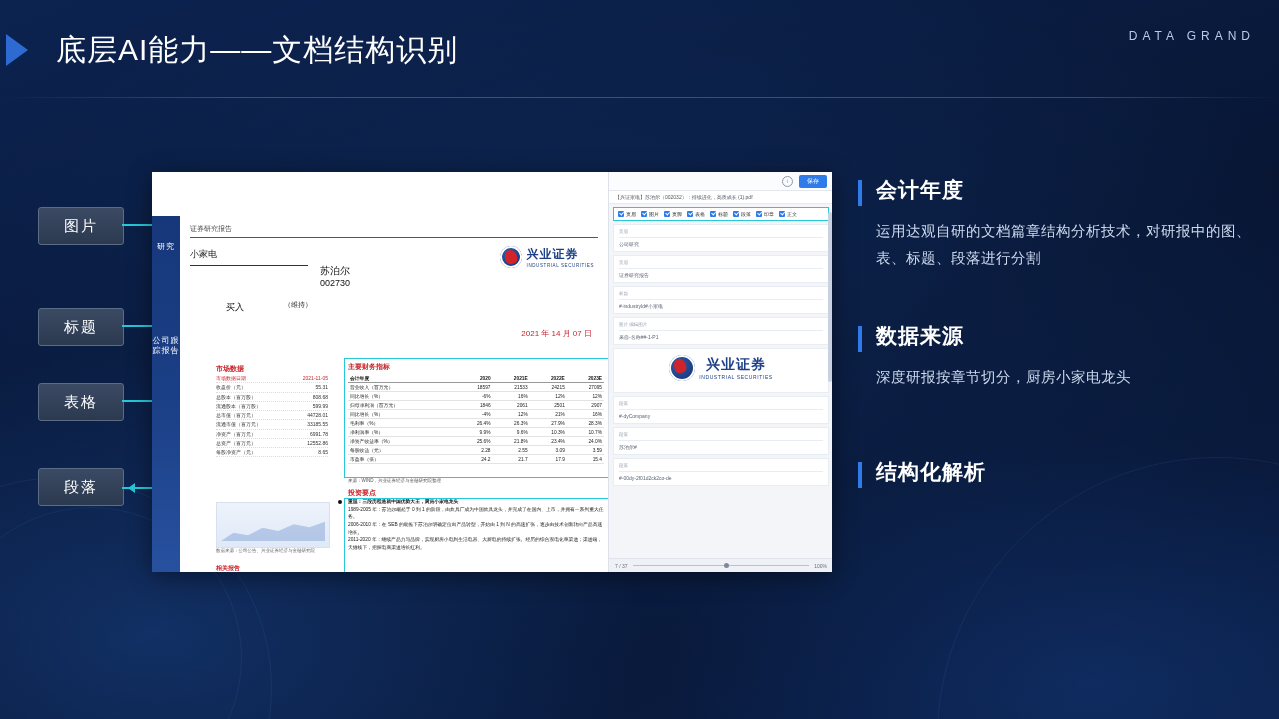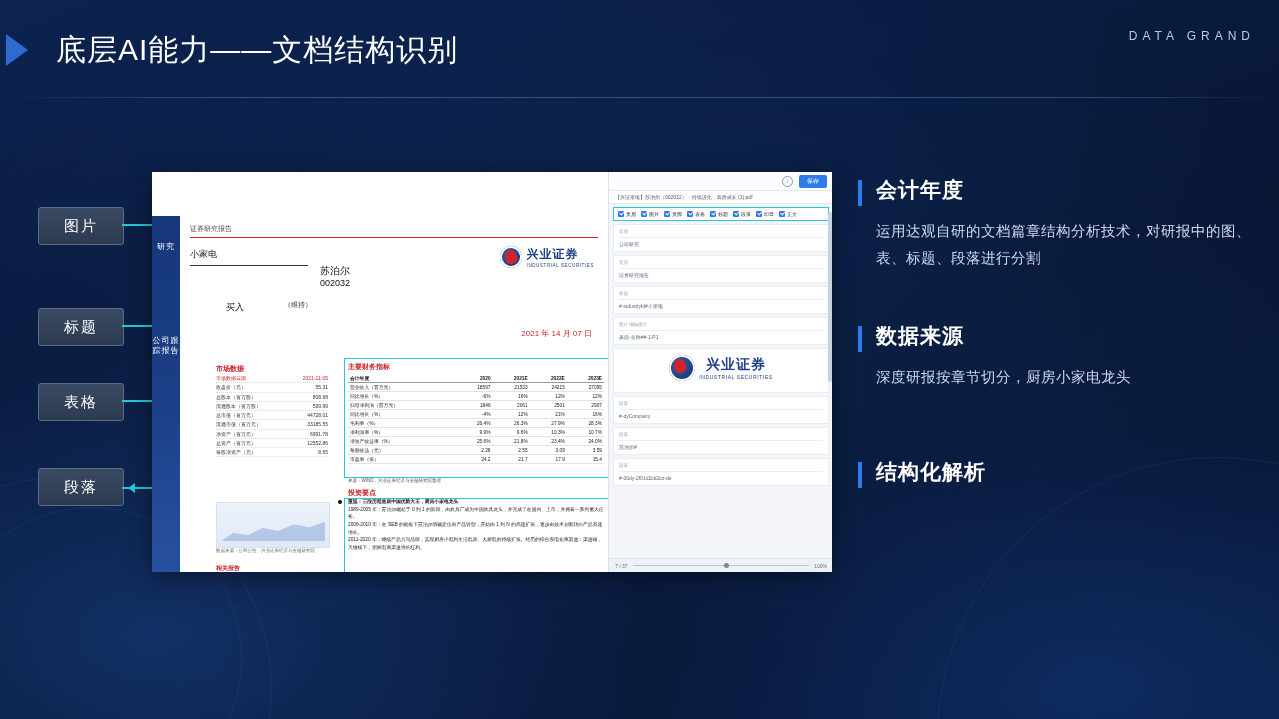--- a/index.html
+++ b/index.html
@@ -467,21 +467,21 @@
         <div class="brand-mark"></div>
         <div>
           <div class="brand-text-cn">兴业证券</div>
           <div class="brand-text-en">INDUSTRIAL SECURITIES</div>
         </div>
       </div>
 
       <div class="doc-cat">小家电</div>
       <div class="doc-rule"></div>
       <div class="doc-company">苏泊尔</div>
-      <div class="doc-code">002032</div>
+      <div class="doc-code">002730</div>
       <div class="doc-buy">买入</div>
       <div class="doc-hold">（维持）</div>
 
       <div class="doc-date">2021 年 14 月 07 日</div>
 
       <div class="mkt-block">
         <div class="sec-title">市场数据</div>
         <div id="mkt-rows">
             <div class="mkt-row first">
               <span>市场数据日期</span>

